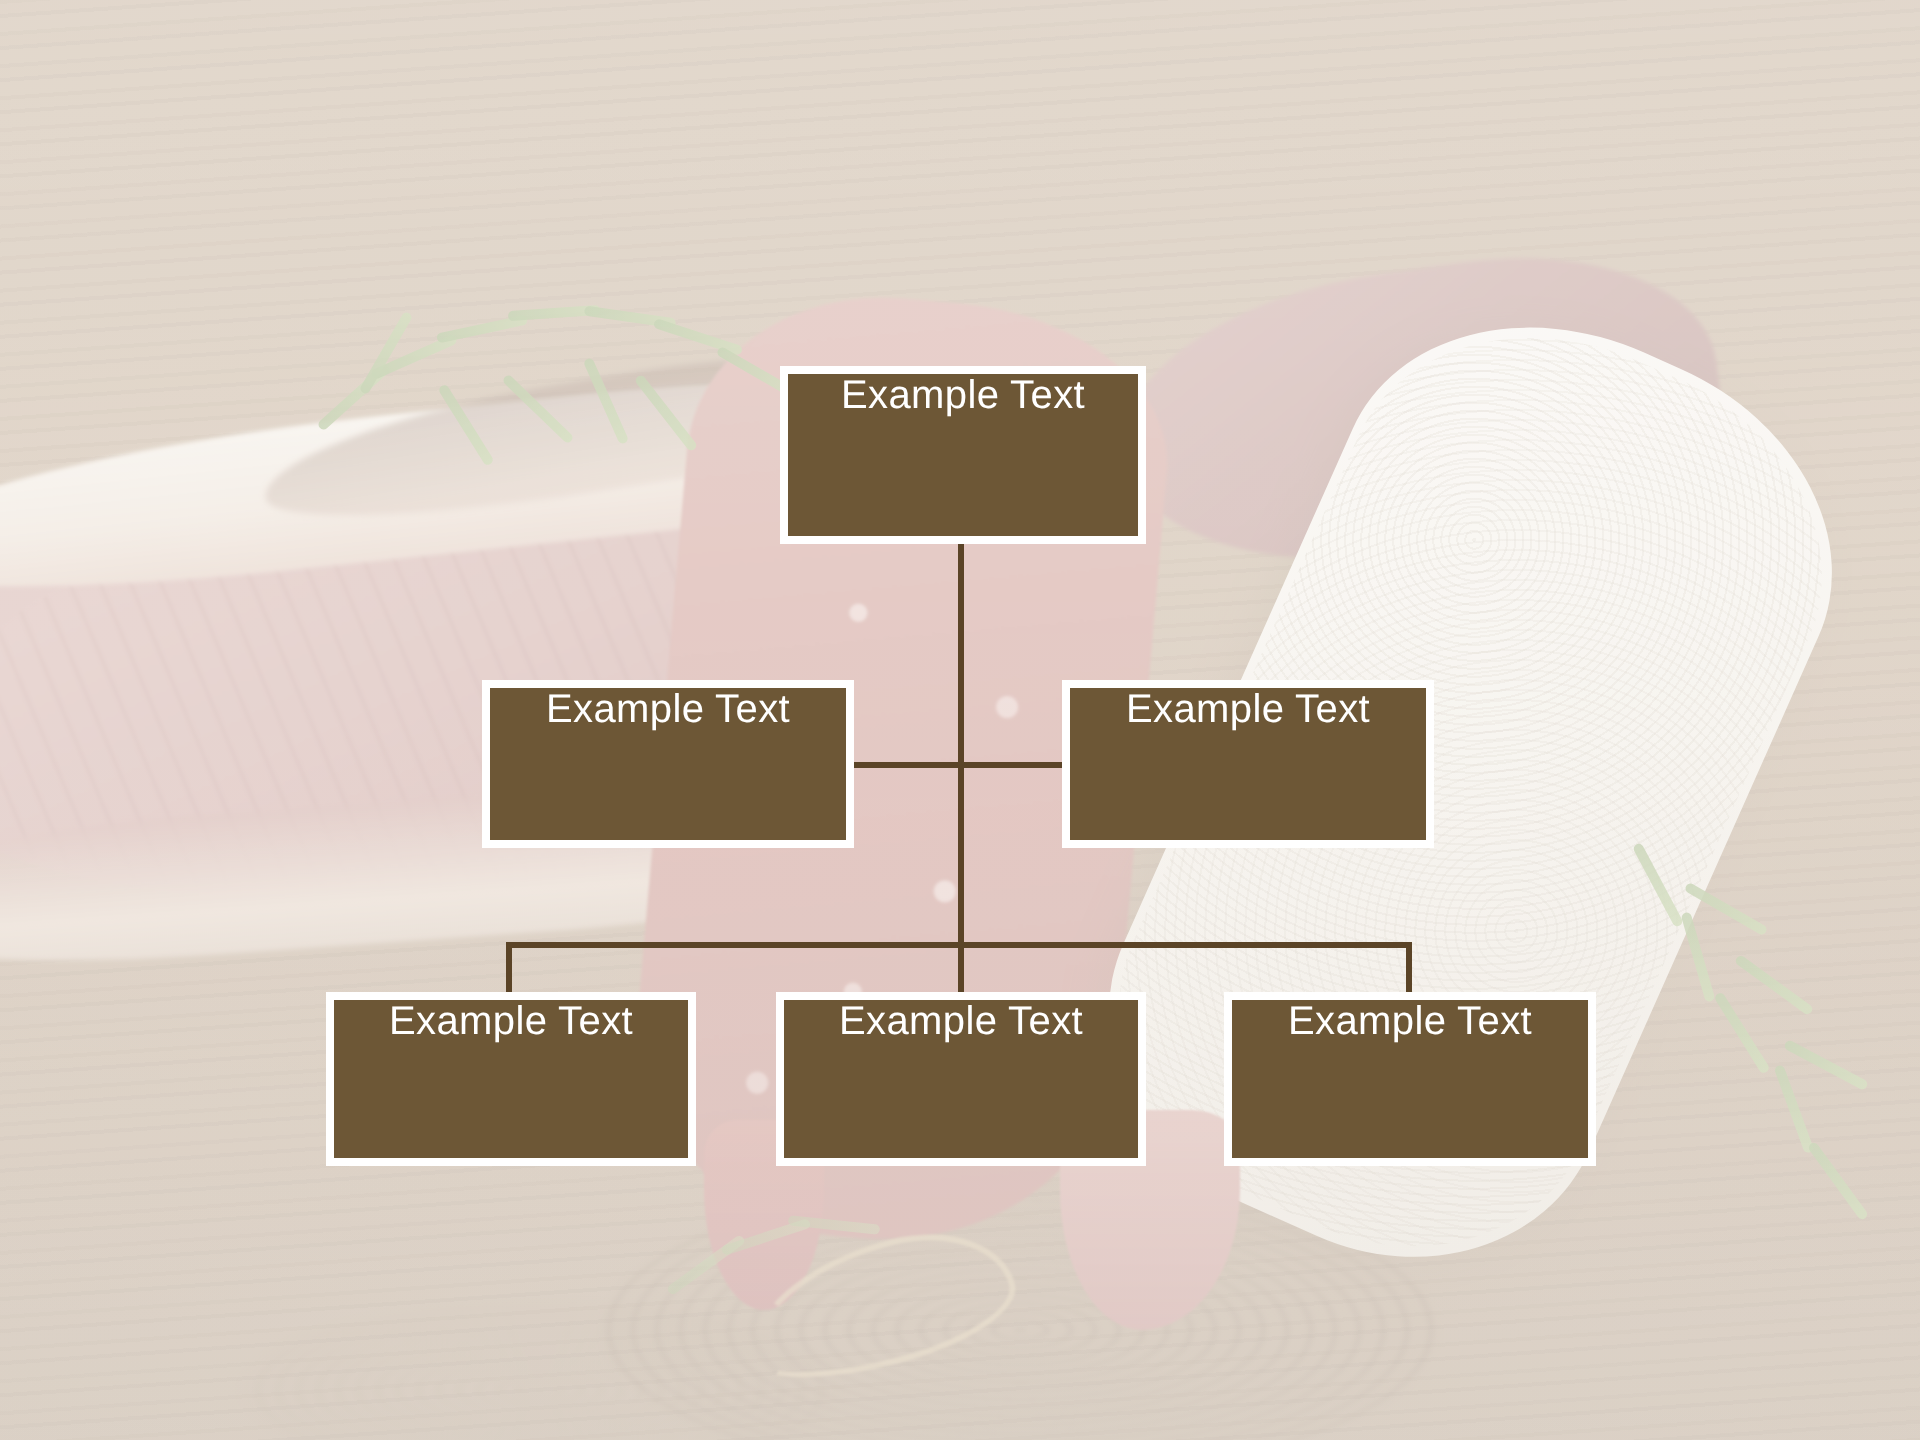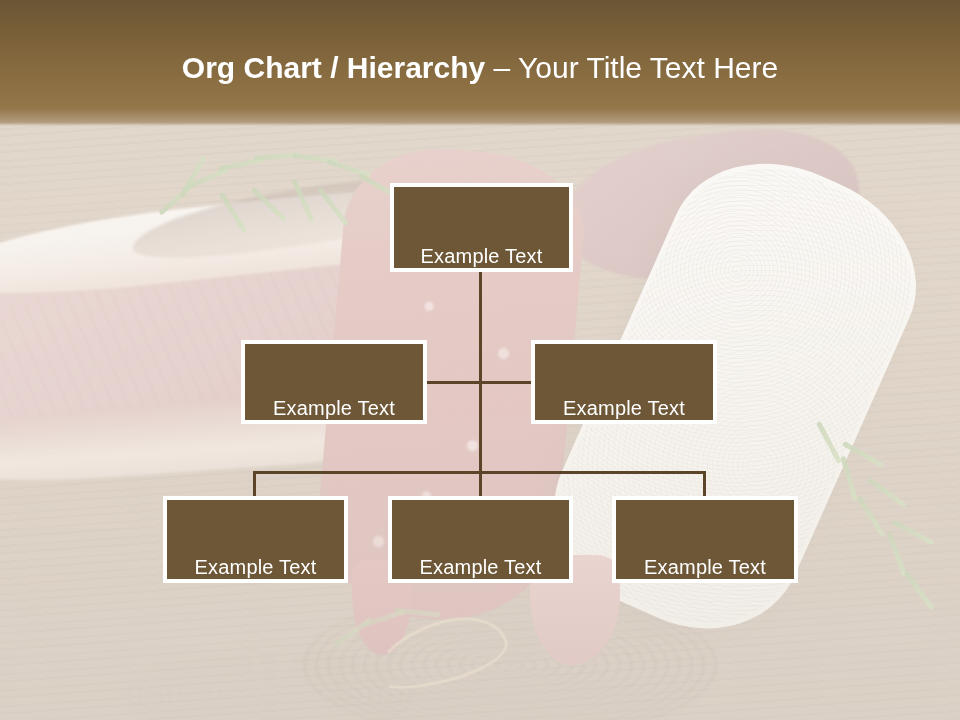--- a/index.html
+++ b/index.html
@@ -263,21 +263,21 @@
   
   .chart { position: absolute; inset: 0; }
   .node {
     position: absolute;
     box-sizing: border-box;
     background: #6d5736;
     border: 4px solid #ffffff;
     color: #ffffff;
     font-size: 20px;
     display: flex;
-    align-items: flex-end;
+    align-items: flex-start;
     justify-content: center;
     letter-spacing: 0.2px;
   }
   .node span { display: block; }
   .conn {
     position: absolute;
     background: #5b4427;
   }
 </style>
 </head>
@@ -336,25 +336,20 @@
     <div class="sprig sprig-b2">
       <div class="needle" style="left:0px;  top:30px; transform:rotate(-36deg); opacity:.5;"></div>
       <div class="needle" style="left:30px; top:16px; transform:rotate(-18deg); opacity:.5;"></div>
       <div class="needle" style="left:64px; top:10px; transform:rotate(6deg);  opacity:.5;"></div>
     </div>
 
     <div class="veil"></div>
     <div class="veil2"></div>
   </div>
 
-  <div class="header">
-    <div class="title">
-      <span class="strong">Org Chart / Hierarchy</span><span class="light"> – </span><span class="light">Your Title Text Here</span>
-    </div>
-  </div>
 
   <div class="chart">
 
     <div class="conn" style="left:479px; top:272px; width:3px; height:200px;"></div>
     <div class="conn" style="left:427px; top:381px; width:104px; height:3px;"></div>
     <div class="conn" style="left:253px; top:471px; width:453px; height:3px;"></div>
     <div class="conn" style="left:253px; top:471px; width:3px; height:25px;"></div>
     <div class="conn" style="left:479px; top:471px; width:3px; height:25px;"></div>
     <div class="conn" style="left:703px; top:471px; width:3px; height:25px;"></div>
 

